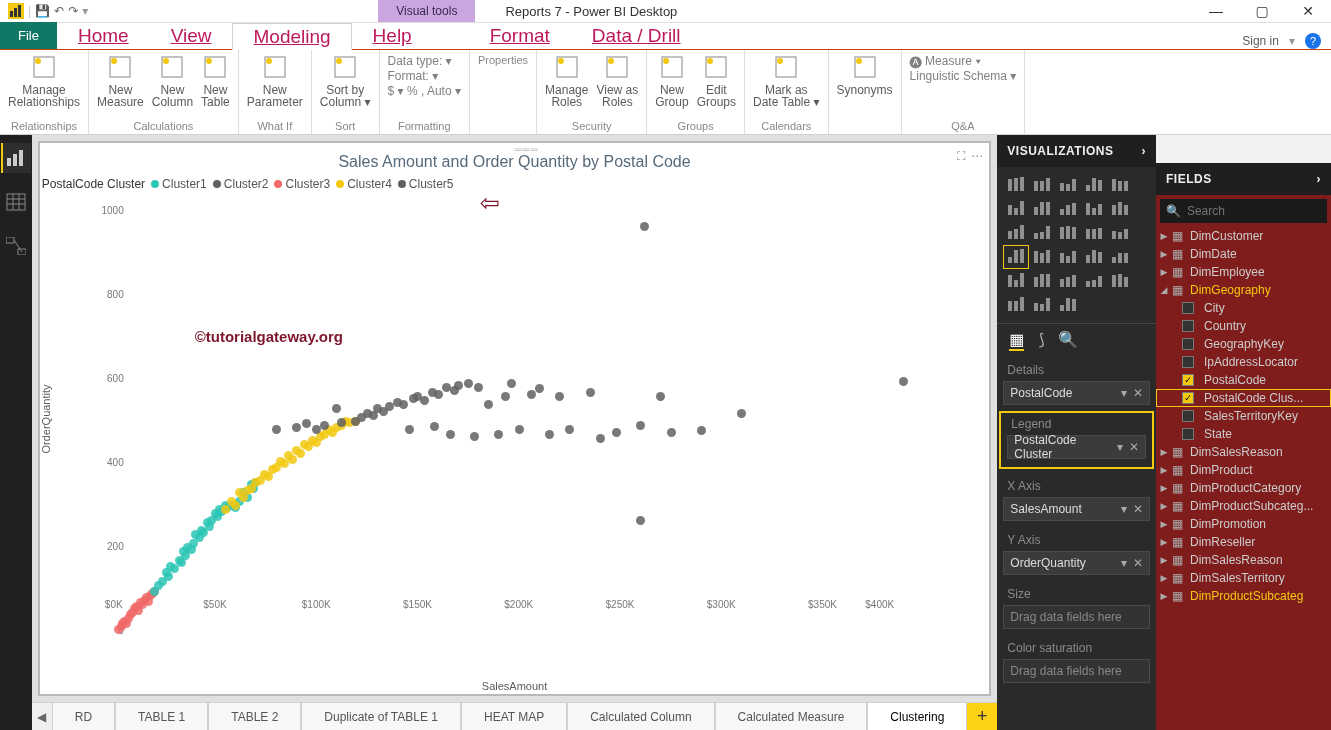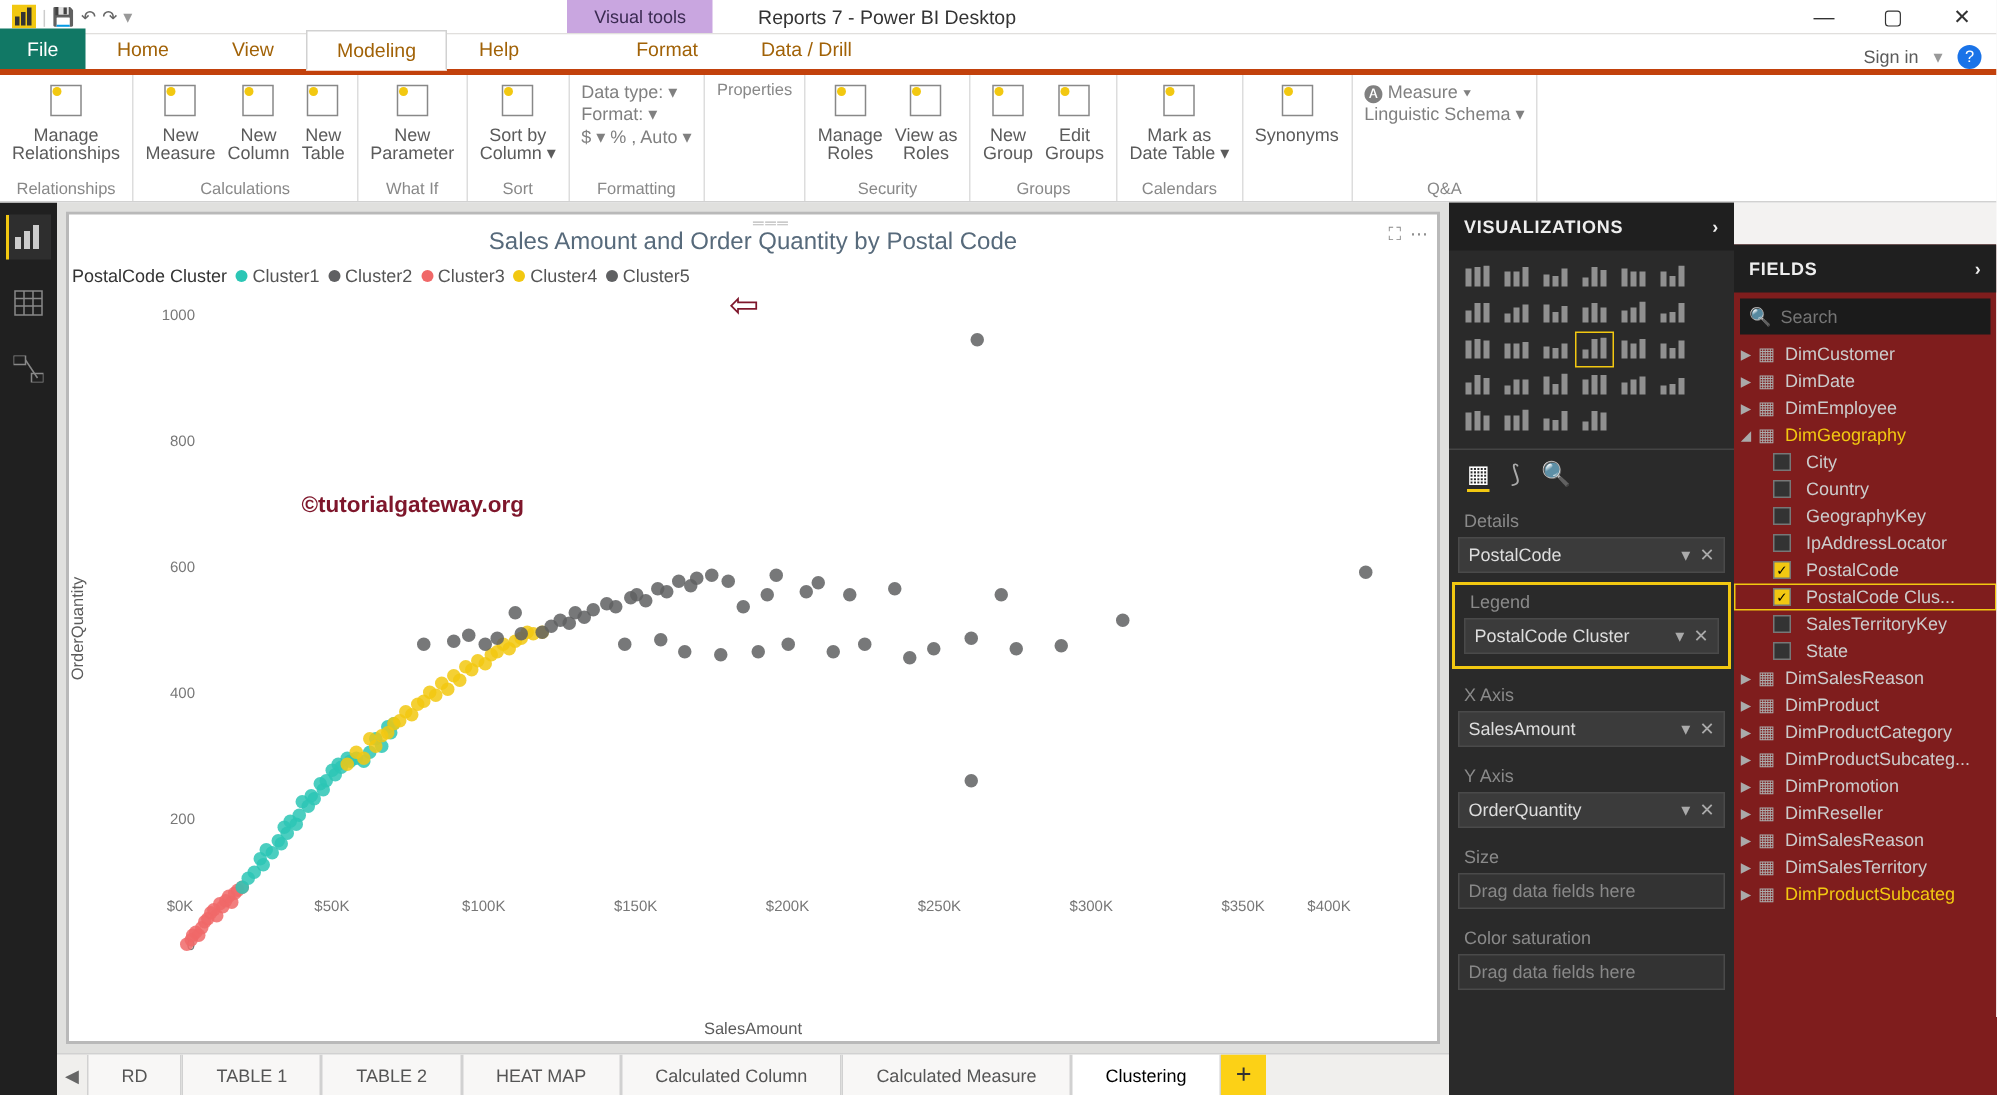--- a/index.html
+++ b/index.html
@@ -9,23 +9,23 @@
 .title-bar { height: 23px; background: #ffffff; display: flex; align-items: center; border-bottom: 1px solid #e1dfdd; }
 .title-bar .qa-left { display: flex; gap: 4px; padding-left: 8px; align-items: center; }
 .title-bar .qa-left .ico { width: 16px; height: 16px; }
 .vt-center { margin-left: 290px; display: flex; align-items: center; }
 .visual-tools-tab { background: #c9a6e0; color: #3a2a51; padding: 2px 18px; height: 22px; display: inline-flex; align-items: center; font-size: 12px; }
 .title-text { margin-left: 30px; color: #333; font-size: 13px; }
 .win-btns { margin-left: auto; display: flex; }
 .win-btns span { width: 46px; height: 23px; display: inline-flex; align-items: center; justify-content: center; color: #333; font-size: 14px; }
 
 
-.tab-row { height: 27px; background: #ffffff; display: flex; align-items: flex-end; border-bottom: 4px solid #c2410c; }
+.tab-row { height: 27px; background: #ffffff; display: flex; align-items: flex-end; border-bottom: 1px solid #c2410c; }
 .file-tab { background: #117865; color: #fff; padding: 0 18px; height: 27px; display: inline-flex; align-items: center; font-size: 13px; }
-.menu-tab { padding: 0 20px; height: 27px; display: inline-flex; align-items: center; color: #a16207; font-size: 13px; border: 1px solid transparent; }
+.menu-tab { padding: 0 20px; height: 27px; display: inline-flex; align-items: center; color: #be185d; font-size: 19px; border: 1px solid transparent; text-decoration: underline; }
 .menu-tab.active { border: 1px solid #d1d1d1; border-bottom: 1px solid #fff; position: relative; top: 1px; background: #fff; }
 .vt-sub { display: flex; margin-left: 36px; }
 .signin-row { margin-left: auto; display: flex; align-items: center; padding-right: 10px; gap: 10px; color: #5b5b5b; font-size: 13px; }
 .help-ico { width: 16px; height: 16px; border-radius: 50%; background: #1a73e8; color: #fff; display: inline-flex; align-items: center; justify-content: center; font-size: 11px; }
 
 
 .ribbon { height: 85px; background: #fff; display: flex; border-bottom: 1px solid #d1d1d1; overflow: hidden; }
 .rg { border-right: 1px solid #ddd; display: flex; flex-direction: column; align-items: center; justify-content: space-between; padding: 4px 8px 2px; }
 .rg .items { display: flex; gap: 8px; align-items: flex-start; }
 .rg .item { display: flex; flex-direction: column; align-items: center; font-size: 11px; color: #5b5b5b; cursor: pointer; }
@@ -541,20 +541,21 @@
             <div class="scatter-pt" style="background: rgb(95, 96, 98); left: 556.5px; top: 20.5px;"></div>
           </div>
       </div>
     </div>
     <div class="page-tabs">
       <span class="arrow">◀</span>
       <span id="page-tabs-container" style="display:flex;">
           <span class="tab">RD</span>
           <span class="tab">TABLE 1</span>
           <span class="tab">TABLE 2</span>
+          <span class="tab">Duplicate of TABLE 1</span>
           <span class="tab">HEAT MAP</span>
           <span class="tab">Calculated Column</span>
           <span class="tab">Calculated Measure</span>
           <span class="tab active">Clustering</span>
         </span>
       <span class="add">+</span>
     </div>
   </div>
 
   <div class="viz-panel">

